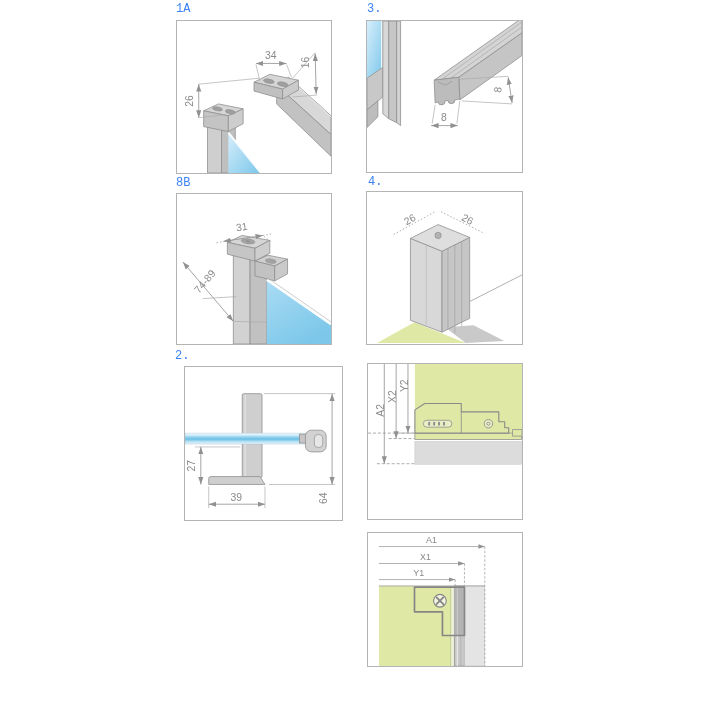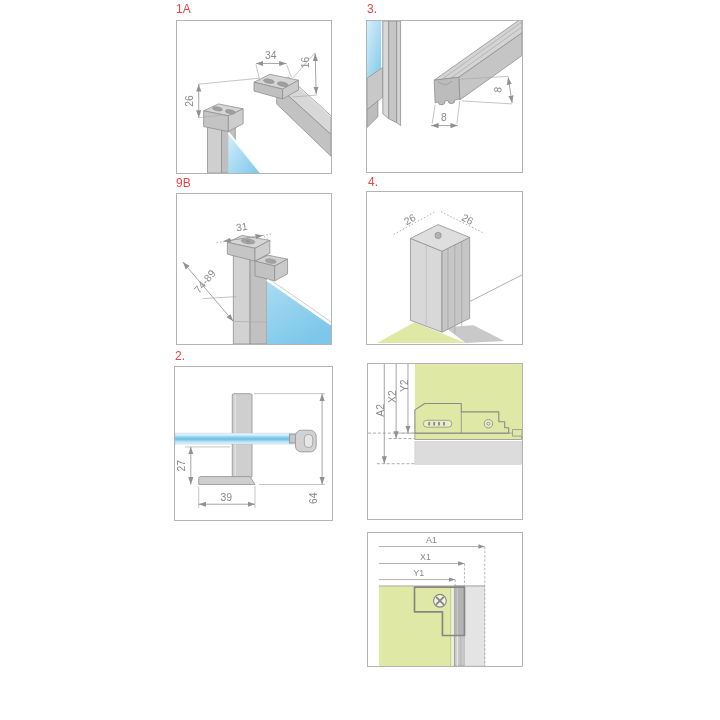--- a/index.html
+++ b/index.html
@@ -1,25 +1,25 @@
 <!DOCTYPE html>
 <html><head>
 <meta charset="utf-8">
 <style>
   html,body{margin:0;padding:0;background:#ffffff;}
   .sheet{position:relative;width:720px;height:720px;background:#ffffff;overflow:hidden;
          font-family:"Liberation Sans",sans-serif;}
   .panel{position:absolute;border:1px solid #b4b4b4;background:#ffffff;box-sizing:border-box;}
   .panel svg{position:absolute;left:0;top:0;width:100%;height:100%;}
-  .plabel{position:absolute;font-size:12px;color:#ef4444;line-height:14px;}
+  .plabel{position:absolute;font-size:12px;color:#3b82f6;line-height:14px;font-family:Liberation Mono, monospace;}
   #p1a{left:176px;top:20px;width:156px;height:154px;}
   #p3 {left:366px;top:20px;width:157px;height:153px;}
   #p1b{left:176px;top:193px;width:156px;height:152px;}
   #p4 {left:366px;top:191px;width:157px;height:154px;}
-  #p2 {left:174px;top:366px;width:159px;height:155px;}
+  #p2 {left:184px;top:366px;width:159px;height:155px;}
   #p5 {left:367px;top:363px;width:156px;height:157px;}
   #p6 {left:367px;top:532px;width:156px;height:135px;}
   text.d{font-family:"Liberation Sans",sans-serif;font-size:10.5px;fill:#8a8a8a;}
   .dim{stroke:#9a9a9a;stroke-width:0.9;fill:none;}
   .ext{stroke:#ababab;stroke-width:0.7;fill:none;}
   .dash{stroke:#a0a0a0;stroke-width:0.9;fill:none;stroke-dasharray:3 2;}
   .dot{stroke:#9a9a9a;stroke-width:0.8;fill:none;stroke-dasharray:1.5 2;}
   .ol{stroke:#8f8f8f;stroke-width:0.8;}
 </style>
 </head>
@@ -46,21 +46,21 @@
         <stop offset="0.38" stop-color="#8fd0ee"></stop>
           <stop offset="0.55" stop-color="#6abfe6"></stop>
         <stop offset="0.78" stop-color="#b5e0f4"></stop>
           <stop offset="1" stop-color="#eef8fd"></stop>
       </linearGradient>
     </defs>
   </svg>
 
   <div class="plabel" style="left:176px;top:2px">1A</div>
   <div class="plabel" style="left:367px;top:2px">3.</div>
-  <div class="plabel" style="left:176px;top:176px">9B</div>
+  <div class="plabel" style="left:176px;top:176px">8B</div>
   <div class="plabel" style="left:368px;top:175px">4.</div>
   <div class="plabel" style="left:175px;top:349px">2.</div>
 
   <div class="panel" id="p1a">
     <svg viewBox="0 0 156 154">
       <g>
         <polygon points="113,57 156,96 156,115 101,65" fill="#d8d8d8" class="ol"></polygon>
         <polygon points="101,65 156,115 156,137 101,84" fill="#c2c2c2" class="ol"></polygon>
         <line x1="113" y1="58" x2="156" y2="97" stroke="#ececec" stroke-width="1"></line>
       </g>

